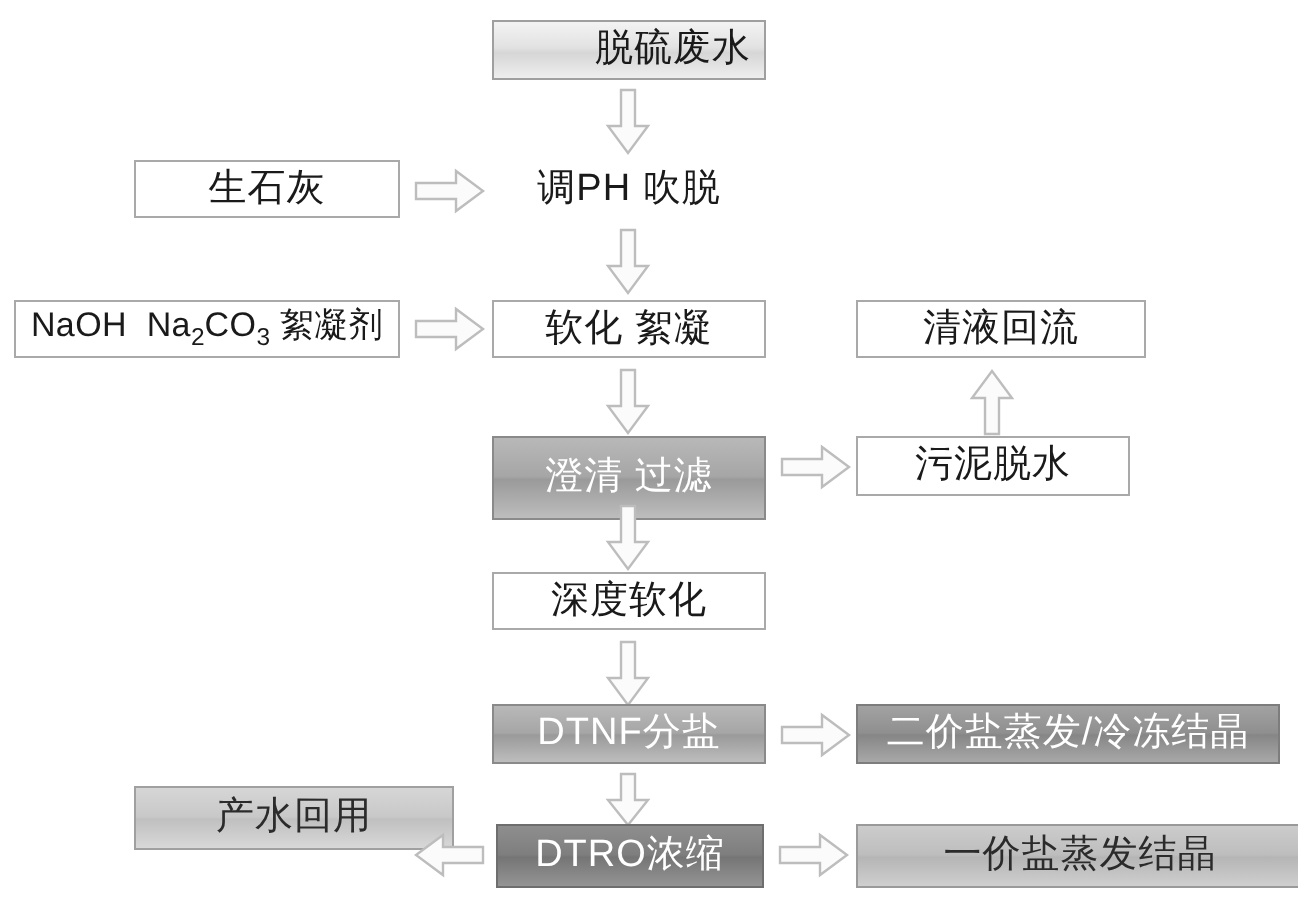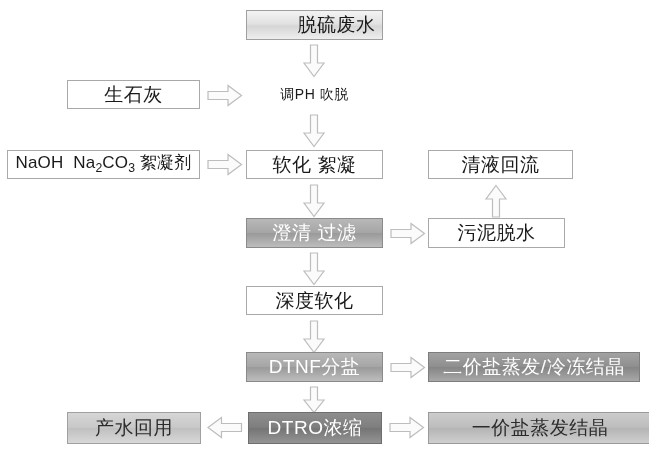--- a/index.html
+++ b/index.html
@@ -100,21 +100,21 @@
   </svg>
 
   <div class="node style-white" style="left:67px; top:80px; width:133px; height:29px; font-size:19px;">
     <span>生石灰</span>
   </div>
 
   <svg class="arrow" style="left:207px; top:84px;" width="36" height="23" viewBox="0 0 36 23">
     <polygon points="1,7.5 21,7.5 21,1.5 34.5,11.5 21,21.5 21,15.5 1,15.5" fill="#fbfbfb" stroke="#bdbdbd" stroke-width="1.2"></polygon>
   </svg>
 
-  <div class="node style-plain" style="left:246px; top:80px; width:137px; height:29px; font-size:14px;">
+  <div class="node style-plain" style="left:246px; top:80px; width:137px; height:29px; font-size:19px;">
     <span>调PH 吹脱</span>
   </div>
 
   <svg class="arrow" style="left:302px; top:114px;" width="24" height="34" viewBox="0 0 24 34">
     <polygon points="8.5,1 15.5,1 15.5,19 22,19 12,32.5 2,19 8.5,19" fill="#fbfbfb" stroke="#bdbdbd" stroke-width="1.2"></polygon>
   </svg>
 
   <div class="node style-white" style="left:7px; top:150px; width:193px; height:29px; font-size:17px;">
     <span class="chem">NaOH&nbsp;&nbsp;Na<span class="sub">2</span>CO<span class="sub">3</span>&nbsp;絮凝剂</span>
   </div>
@@ -132,21 +132,21 @@
   </div>
 
   <svg class="arrow" style="left:484px; top:184px;" width="24" height="34" viewBox="0 0 24 34">
     <polygon points="12,1.5 22,15 15.5,15 15.5,33 8.5,33 8.5,15 2,15" fill="#fbfbfb" stroke="#bdbdbd" stroke-width="1.2"></polygon>
   </svg>
 
   <svg class="arrow" style="left:302px; top:184px;" width="24" height="34" viewBox="0 0 24 34">
     <polygon points="8.5,1 15.5,1 15.5,19 22,19 12,32.5 2,19 8.5,19" fill="#fbfbfb" stroke="#bdbdbd" stroke-width="1.2"></polygon>
   </svg>
 
-  <div class="node style-grad-mid" style="left:246px; top:218px; width:137px; height:30px; font-size:19px;">
+  <div class="node style-grad-mid" style="left:246px; top:218px; width:137px; height:42px; font-size:19px;">
     <span>澄清 过滤</span>
   </div>
 
   <svg class="arrow" style="left:390px; top:222px;" width="36" height="23" viewBox="0 0 36 23">
     <polygon points="1,7.5 21,7.5 21,1.5 34.5,11.5 21,21.5 21,15.5 1,15.5" fill="#fbfbfb" stroke="#bdbdbd" stroke-width="1.2"></polygon>
   </svg>
 
   <div class="node style-white" style="left:428px; top:218px; width:137px; height:30px; font-size:19px;">
     <span>污泥脱水</span>
   </div>
@@ -172,21 +172,21 @@
   </svg>
 
   <div class="node style-grad-mid-dark" style="left:428px; top:352px; width:212px; height:30px; font-size:19px;align-items:center;">
     <span>二价盐蒸发/冷冻结晶</span>
   </div>
 
   <svg class="arrow" style="left:302px; top:386px;" width="24" height="28" viewBox="0 0 24 28">
     <polygon points="8.5,1 15.5,1 15.5,14 22,14 12,26.5 2,14 8.5,14" fill="#fbfbfb" stroke="#bdbdbd" stroke-width="1.2"></polygon>
   </svg>
 
-  <div class="node style-grad-lightest" style="left:67px; top:412px; width:134px; height:32px; font-size:19px;">
+  <div class="node style-grad-lightest" style="left:67px; top:393px; width:160px; height:32px; font-size:19px;">
     <span>产水回用</span>
   </div>
 
   <svg class="arrow" style="left:207px; top:416px;" width="36" height="23" viewBox="0 0 36 23">
     <polygon points="34.5,7.5 14.5,7.5 14.5,1.5 1,11.5 14.5,21.5 14.5,15.5 34.5,15.5" fill="#fbfbfb" stroke="#bdbdbd" stroke-width="1.2"></polygon>
   </svg>
 
   <div class="node style-grad-dark" style="left:248px; top:412px; width:134px; height:32px; font-size:19px;">
     <span>DTRO浓缩</span>
   </div>

